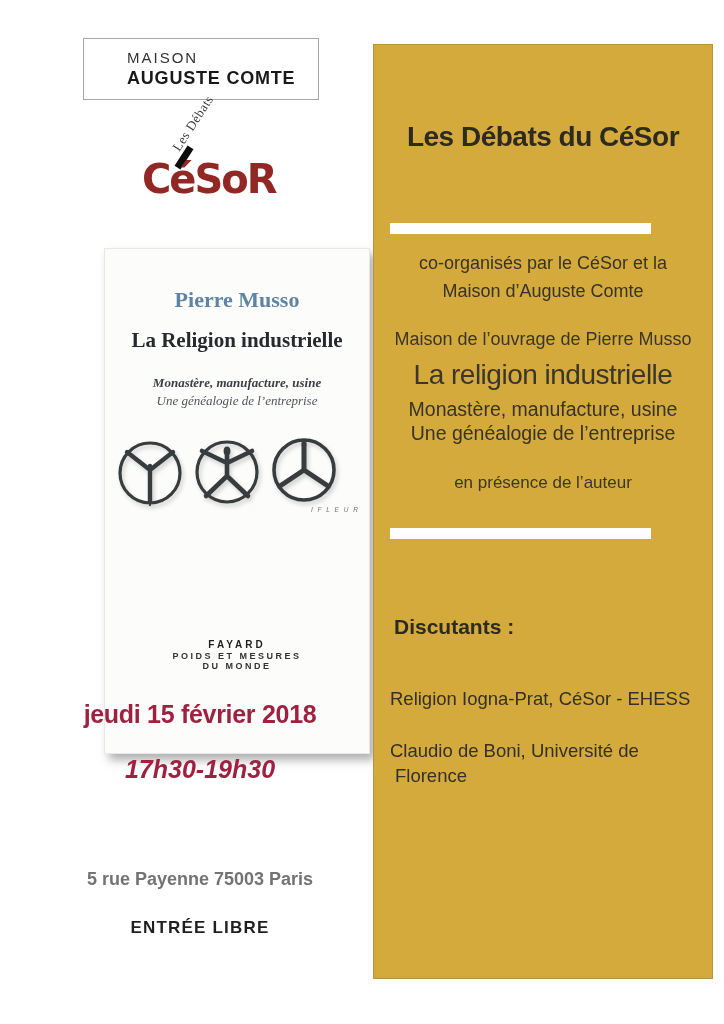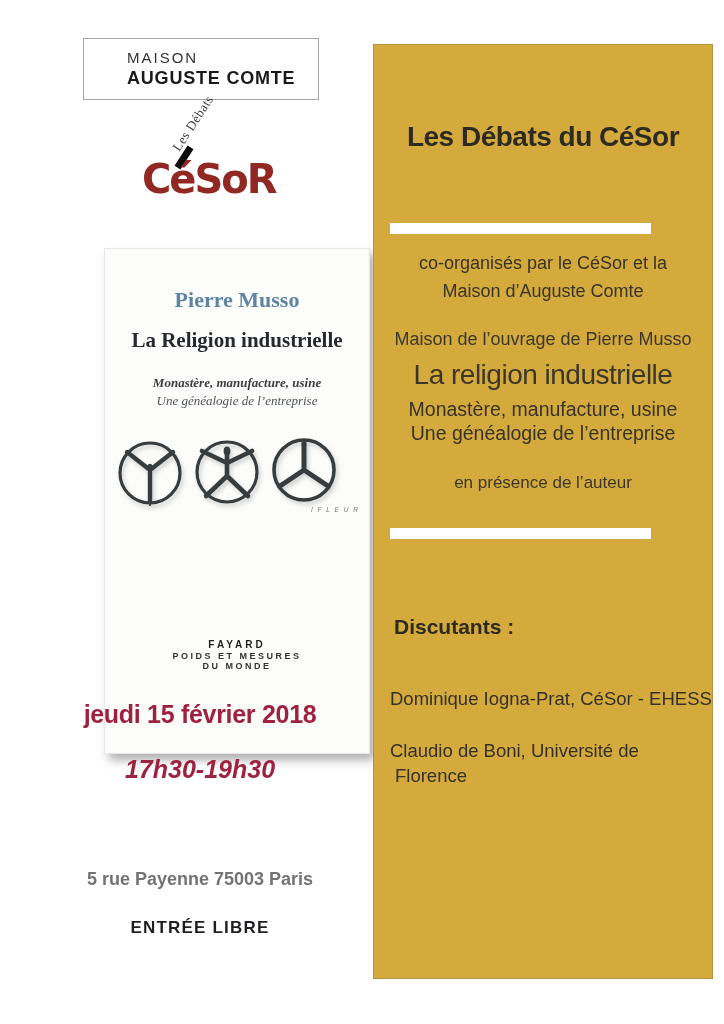--- a/index.html
+++ b/index.html
@@ -145,18 +145,18 @@
     <div class="abs white-bar bar-1"></div>
     <div class="abs pcenter org-1 nowrap">co-organisés par le CéSor et la</div>
     <div class="abs pcenter org-2 nowrap">Maison d’Auguste Comte</div>
     <div class="abs pcenter about-line nowrap">Maison de l’ouvrage de Pierre Musso</div>
     <div class="abs pcenter panel-book-title nowrap">La religion industrielle</div>
     <div class="abs pcenter panel-sub1 nowrap">Monastère, manufacture, usine</div>
     <div class="abs pcenter panel-sub2 nowrap">Une généalogie de l’entreprise</div>
     <div class="abs pcenter presence-line nowrap">en présence de l’auteur</div>
     <div class="abs white-bar bar-2"></div>
     <div class="abs discutants-label nowrap">Discutants :</div>
-    <div class="abs discutant-1 nowrap">Dominique Iogna-Prat, CéSor - EHESS</div>
+    <div class="abs discutant-1 nowrap">Religion Iogna-Prat, CéSor - EHESS</div>
     <div class="abs discutant-2a nowrap">Claudio de Boni, Université de</div>
     <div class="abs discutant-2b nowrap">Florence</div>
   </div>
 
 </div>
 
 </body></html>

